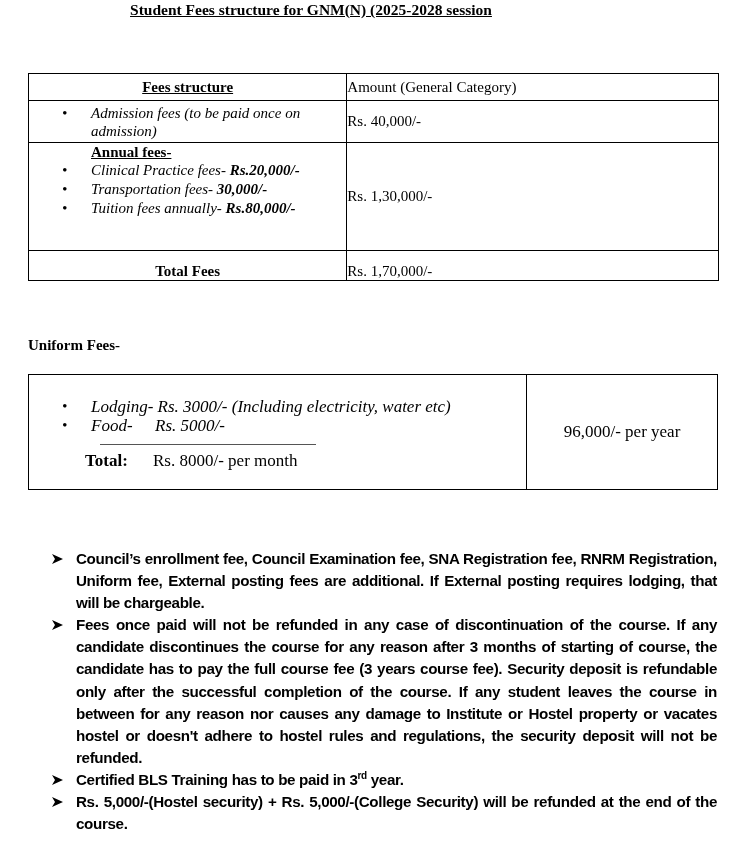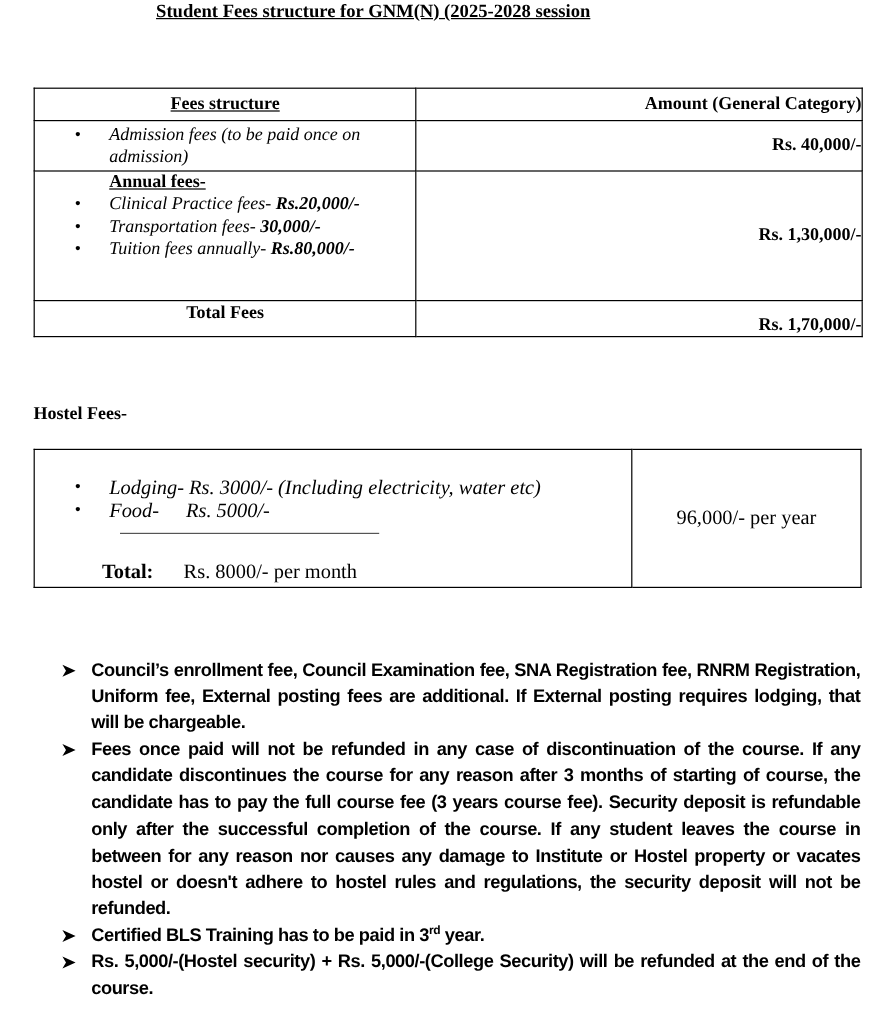--- a/index.html
+++ b/index.html
@@ -5,36 +5,36 @@
   html, body { margin: 0; padding: 0; background: #ffffff; }
   body { width: 743px; height: 842px; position: relative; overflow: hidden; color: #000; font-family: "Liberation Serif", serif; }
   .abs { position: absolute; }
   .title { left: 0; width: 622px; top: 0; text-align: center; font-weight: bold; font-size: 15.5px; line-height: 20px; }
   .title span { text-decoration: underline; }
 
   
   .fees-table { left: 28px; top: 73px; width: 691px; border-collapse: collapse; font-size: 15px; border-radius: 16px; }
   .fees-table td { border: 1px solid #000; padding: 0; vertical-align: middle; }
   .col-left { width: 318px; }
-  .col-right { width: 372px; text-align: right; font-weight: bold; }
+  .col-right { width: 372px; text-align: left; font-weight: normal; }
   .hdr-left { text-align: center; font-weight: bold; }
   .hdr-left span { text-decoration: underline; }
   .bul { list-style: none; margin: 0; padding: 0; font-style: italic; }
   .bul li { position: relative; padding-left: 62px; line-height: 19px; }
   .bul li::before { content: "\2022"; position: absolute; left: 33px; top: 0; font-size: 15px; }
   .annual-title { padding-left: 62px; font-weight: bold; text-decoration: underline; line-height: 18px; }
   .b { font-weight: bold; }
 
   .hostel-label { left: 28px; top: 337px; font-weight: bold; font-size: 15px; }
   .hostel-table { left: 28px; top: 374px; width: 690px; border-collapse: collapse; font-size: 17px; }
   .hostel-table td { border: 1px solid #000; padding: 0; vertical-align: top; }
   .h-left { width: 497px; height: 114px; }
   .h-right { text-align: center; vertical-align: middle !important; }
   .rule { margin-left: 71px; width: 216px; border-top: 1px solid #555; margin-top: 9px; }
-  .total-line { margin-left: 56px; margin-top: 22px; line-height: 19px; }
+  .total-line { margin-left: 56px; margin-top: 6px; line-height: 19px; }
   .total-line .tl { font-weight: bold; display: inline-block; width: 68px; }
 
   
   .notes { left: 50px; top: 548px; width: 667px; font-family: "Liberation Sans", sans-serif; font-weight: bold; font-size: 15.2px; line-height: 22.1px; letter-spacing: -0.35px; }
   .note { position: relative; padding-left: 26px; text-align: justify; }
   .note .arrow { position: absolute; left: 0; top: 0; width: 16px; height: 22px; }
   sup { font-size: 10px; line-height: 0; }
 </style>
 </head>
 <body>
@@ -62,27 +62,27 @@
       <div class="annual-title">Annual fees-</div>
       <ul class="bul">
         <li><span>Clinical Practice fees- </span><span class="b">Rs.20,000/-</span></li>
         <li><span>Transportation fees- </span><span class="b">30,000/-</span></li>
         <li><span>Tuition fees annually- </span><span class="b">Rs.80,000/-</span></li>
       </ul>
     </td>
     <td class="col-right">Rs. 1,30,000/-</td>
   </tr>
   <tr style="height:27px">
-    <td class="col-left hdr-left" style="vertical-align:top;padding-top:2px">Total Fees</td>
+    <td class="col-left hdr-left" style="vertical-align:top;padding-top:12px">Total Fees</td>
     <td class="col-right" style="padding-top:12px">Rs. 1,70,000/-</td>
   </tr>
 </tbody>
   </table>
 
-<div class="abs hostel-label">Hostel Fees-</div>
+<div class="abs hostel-label">Uniform Fees-</div>
 
 <table class="abs hostel-table">
   <tbody>
       <tr>
     <td class="h-left">
       <ul class="bul" style="margin-top:22px">
         <li><span>Lodging- </span><span>Rs. 3000/- (Including electricity, water etc)</span></li>
         <li><span style="display:inline-block;width:64px">Food-</span><span>Rs. 5000/-</span></li>
       </ul>
       <div class="rule"></div>

